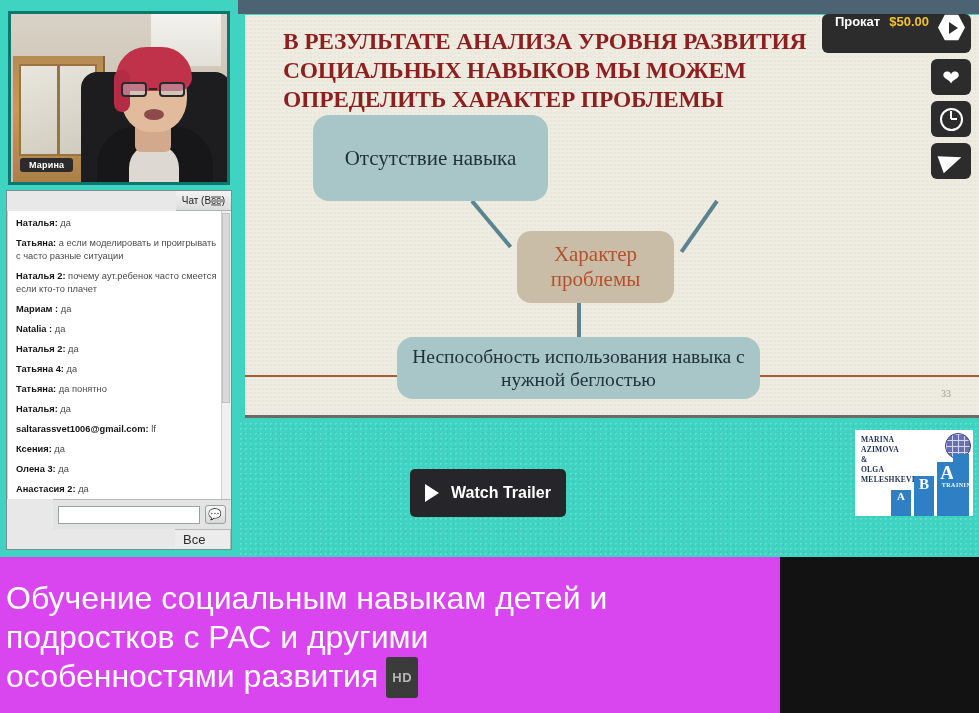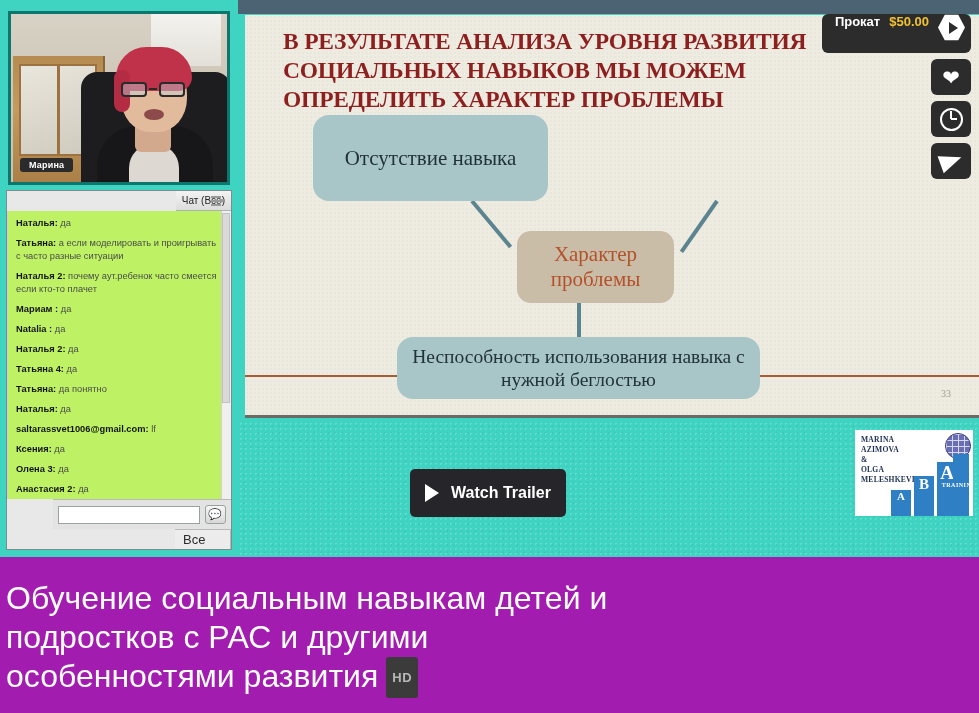--- a/index.html
+++ b/index.html
@@ -116,21 +116,21 @@
   .chat-menu-icon { position: absolute; right: 6px; top: 5px; width: 14px; height: 10px; }
   .chat-menu-icon i {
     display: block; height: 2px; background: #9a9a9a; margin-bottom: 2px; width: 10px;
   }
   .chat-menu-icon:after {
     content: ""; position: absolute; right: 0; top: 3px;
     border-left: 3px solid transparent; border-right: 3px solid transparent;
     border-top: 4px solid #9a9a9a;
   }
   .chat-body {
-    flex: 1 1 auto; background: #bef264; overflow: hidden;
+    flex: 1 1 auto; background: #ffffff; overflow: hidden;
     padding: 6px 8px 8px 8px; position: relative;
     border-left: 1px solid #cfcfcf;
   }
   .chat-msg {
     font-size: 9.3px; line-height: 13px; color: #4a4a4a; margin-bottom: 7px;
     word-wrap: break-word;
   }
   .chat-msg b { color: #141414; font-weight: bold; }
   .chat-scroll {
     position: absolute; right: 0; top: 0; width: 10px; height: 100%;
@@ -298,21 +298,21 @@
   }
   .ic-clock:before { width: 2px; height: 8px; transform: translate(-1px,-8px); }
   .ic-clock:after { width: 6px; height: 2px; transform: translate(0,-1px); }
   .ic-send {
     width: 0; height: 0; border-left: 22px solid #fff;
     border-top: 9px solid transparent; border-bottom: 9px solid transparent;
     transform: rotate(-20deg);
   }
 
   
-  .meta { position: absolute; left: 0; top: 557px; width: 979px; height: 156px; background: #a21caf; }
+  .meta { position: absolute; left: 0; top: 557px; width: 780px; height: 156px; background: #d946ef; }
   .vid-title {
     position: absolute; left: 6px; top: 22px; width: 650px;
     color: #fff; font-size: 32px; line-height: 39px; font-weight: normal;
   }
   .hd {
     display: inline-block; vertical-align: 5px; margin-left: 8px;
     background: #3b3b3b; color: #b6b6b6; font-size: 13px; font-weight: bold;
     padding: 1px 6px; border-radius: 3px; letter-spacing: .5px;
   }
 </style>

